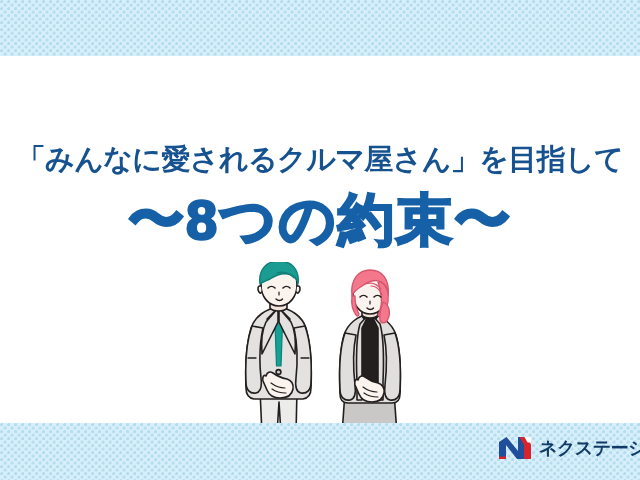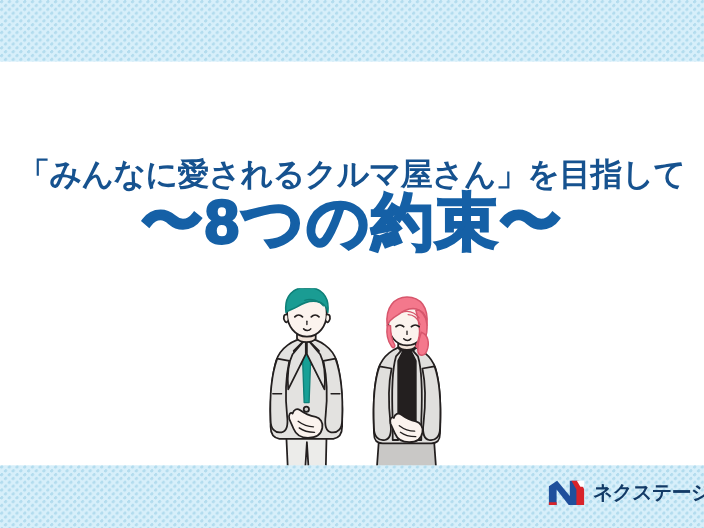--- a/index.html
+++ b/index.html
@@ -45,20 +45,21 @@
     color: #16528f;
     font-size: 29px;
     font-weight: bold;
     letter-spacing: -0.6px;
     line-height: 1.0;
     white-space: nowrap;
     margin-top: 33px;
   }
   #headline-line2 {
     display: block;
+    margin-top: 18px;
     color: #1560a6;
     font-size: 56px;
     font-weight: bold;
     line-height: 1.0;
     letter-spacing: 2px;
     white-space: nowrap;
     -webkit-text-stroke: 2.5px #1560a6;
   }
 
   

